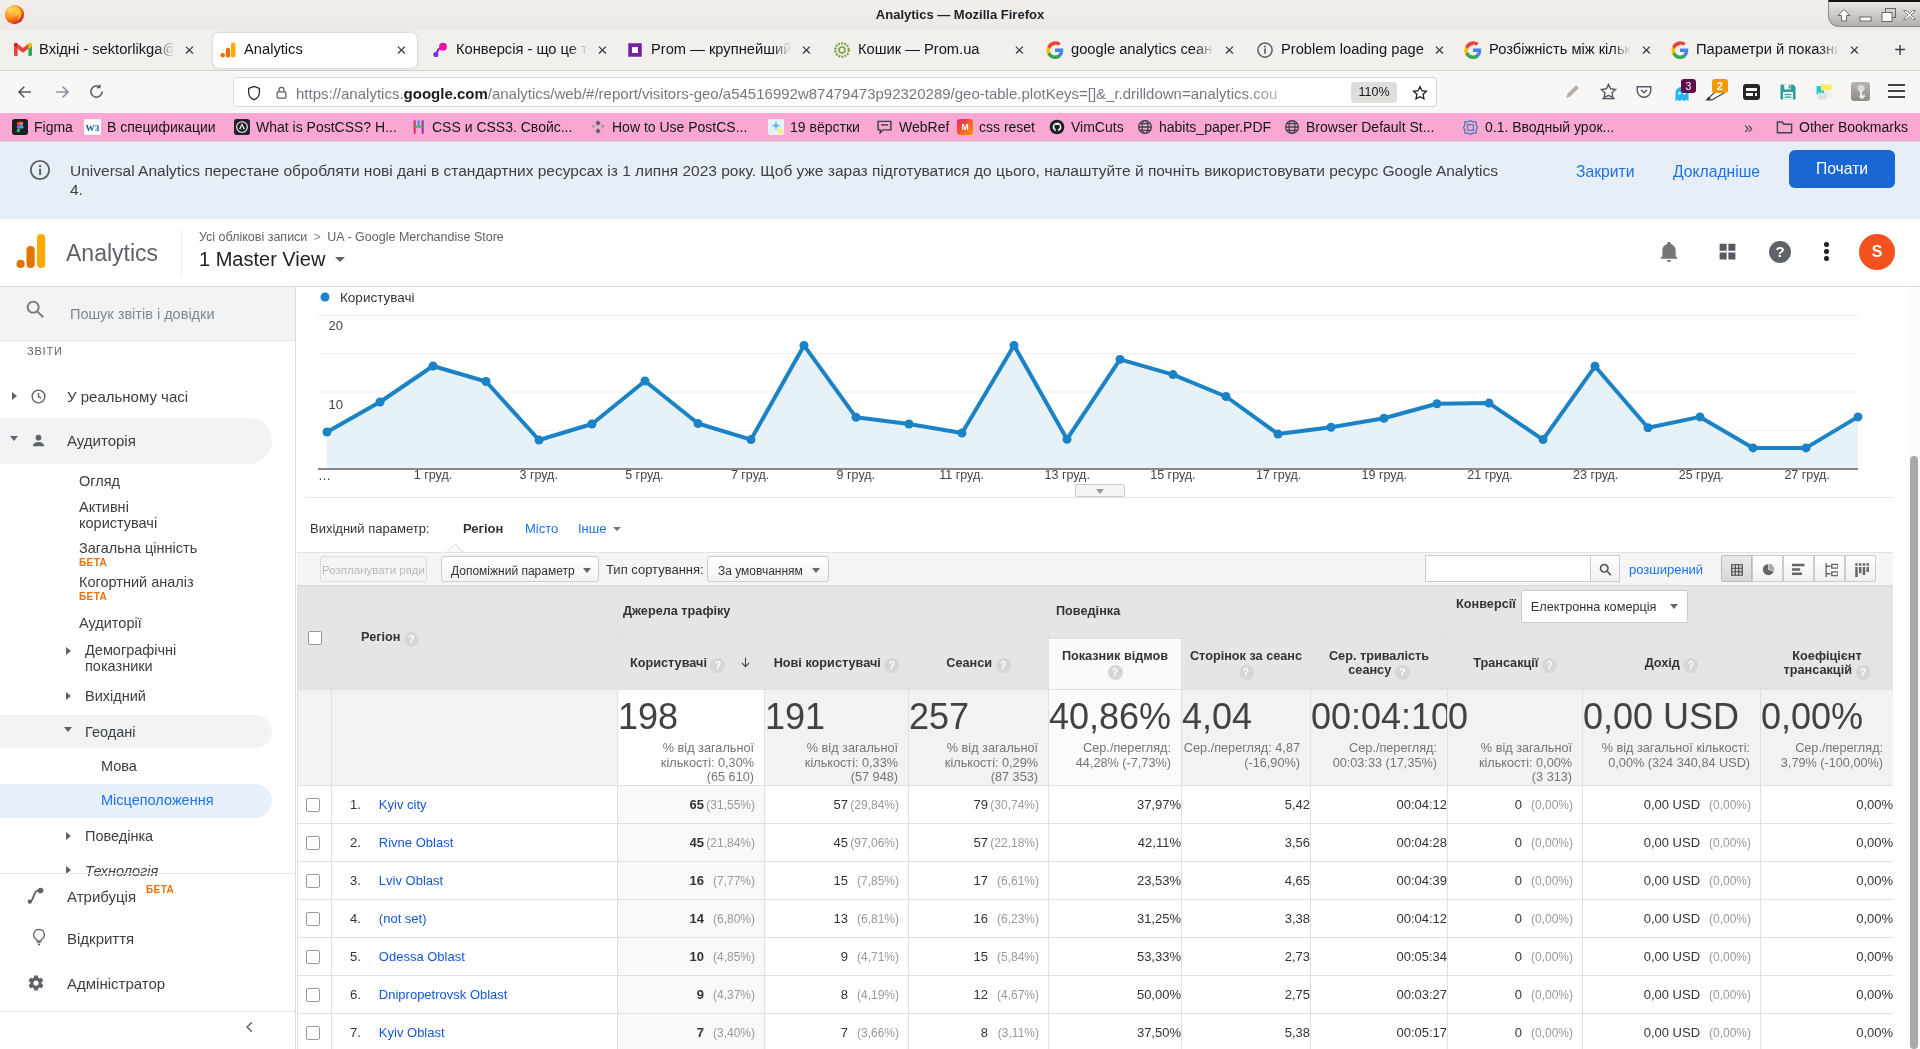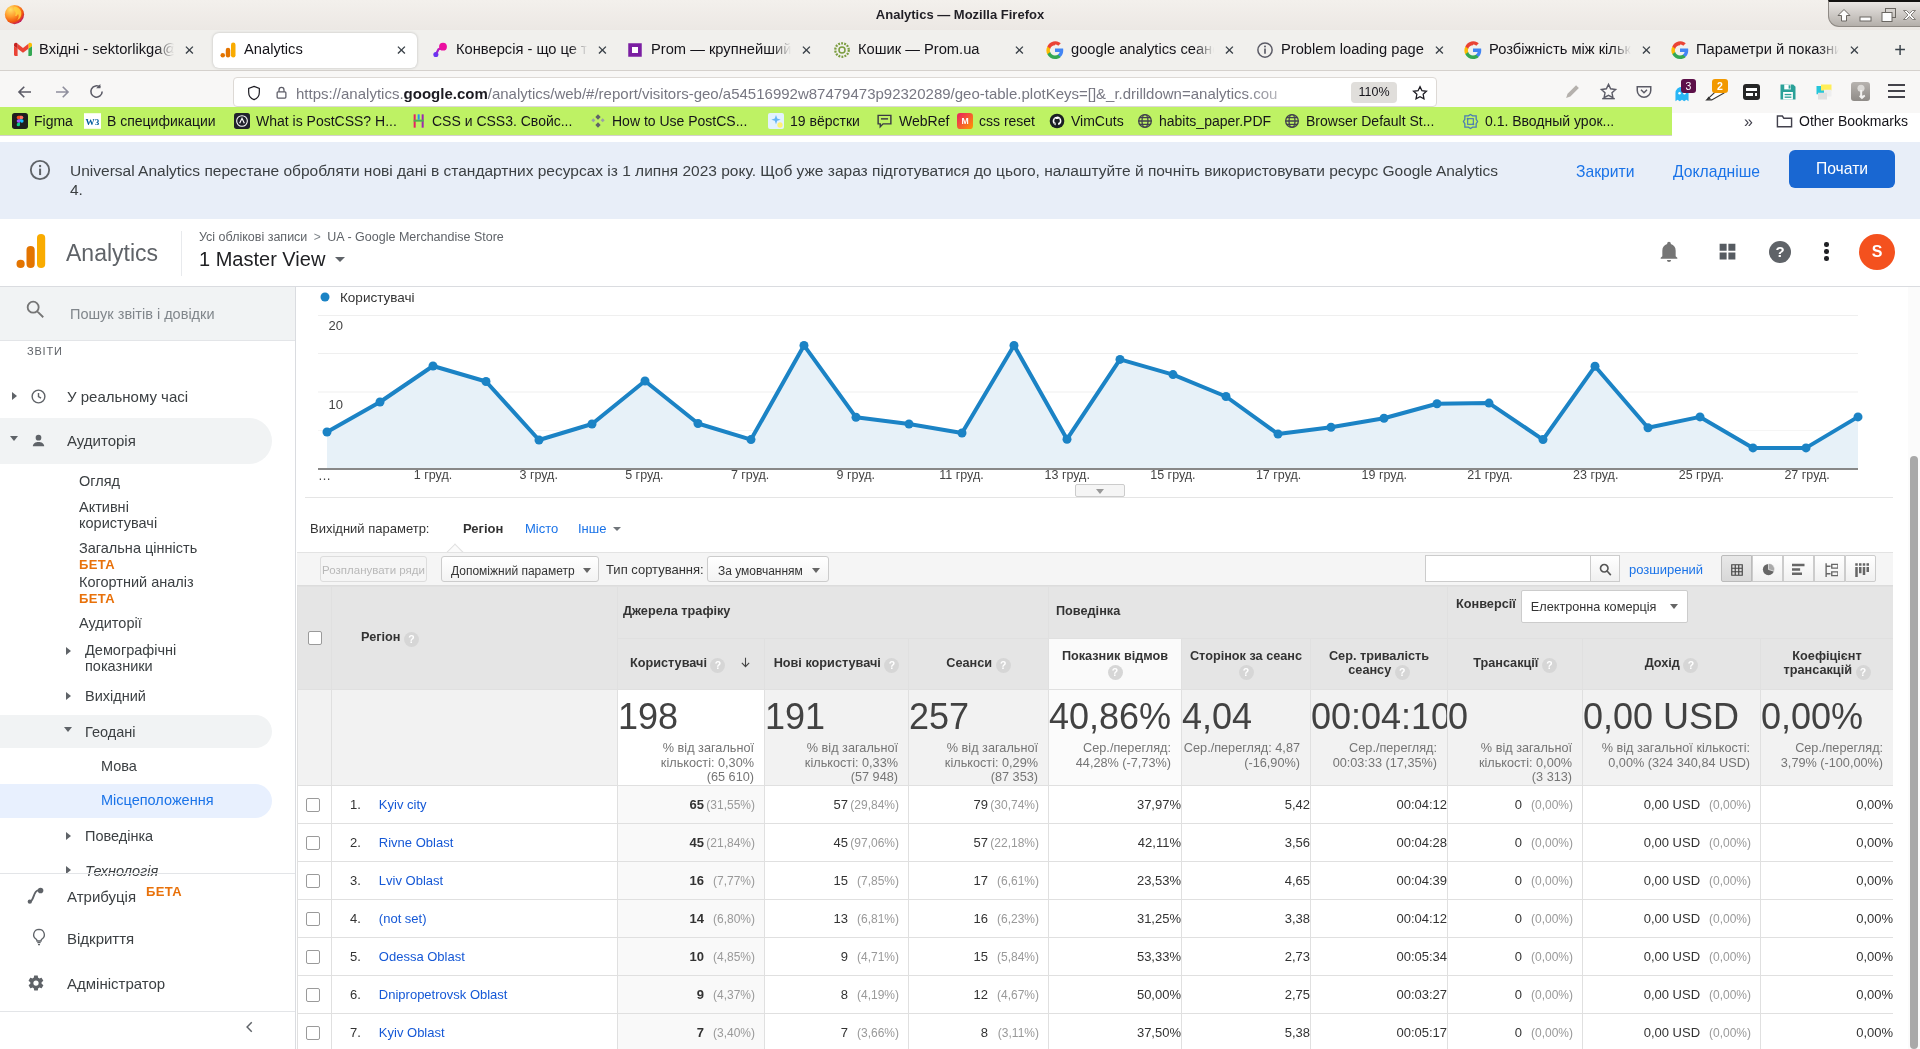--- a/index.html
+++ b/index.html
@@ -16,21 +16,21 @@
 .tab .tlabel { top:8px; left:31px; right:28px; white-space:nowrap; overflow:hidden; }
 .tab .ticon { left:6px; top:8px; width:18px; height:18px; }
 .tab .tclose { right:7px; top:9px; width:17px; height:17px; color:#3a4148; font-size:13.5px; text-align:center; line-height:17px; }
 .tab.active { background:#fff; box-shadow:0 0 3px rgba(0,0,0,.22); }
 .fade { -webkit-mask-image:linear-gradient(90deg,#000 85%,transparent 98%); mask-image:linear-gradient(90deg,#000 85%,transparent 98%); }
 #navbar { left:0; top:71px; width:1920px; height:42px; background:#f8f7f6; }
 #urlbar { left:233px; top:6px; width:1204px; height:30px; background:#fff; border:1px solid #ddd9d5; border-radius:4px; }
 #urlbar .url { left:62px; top:7px; right:110px; overflow:hidden; font-size:15px; color:#777782; white-space:nowrap; -webkit-mask-image:linear-gradient(90deg,#000 92%,transparent 99%); mask-image:linear-gradient(90deg,#000 92%,transparent 99%); }
 #urlbar .url b { color:#1c1b22; font-weight:bold; }
 #zoombadge { right:39px; top:4px; width:46px; height:21px; background:#e0dedb; border-radius:4px; font-size:12.5px; color:#15141a; text-align:center; line-height:21px; }
-#bookbar { left:0; top:107px; width:1672px; height:29px; background:#bef264; border-bottom:1px solid #d4d0cc; font-size:14px; color:#15141a; }
+#bookbar { left:0; top:113px; width:1920px; height:29px; background:#f9a8d4; border-bottom:1px solid #d4d0cc; font-size:14px; color:#15141a; }
 .bk { top:6px; height:17px; white-space:nowrap; }
 .bk span { vertical-align:top; line-height:17px; }
 .bk svg { margin-right:6px; }
 
 
 #banner { left:0; top:142px; width:1920px; height:77px; background:#e8eef8; }
 #banner .btext { left:70px; top:19px; width:1470px; font-size:15.5px; color:#3c4043; line-height:19px; }
 .blink { font-size:15.7px; color:#1a73e8; top:21px; }
 #startbtn { left:1789px; top:8px; width:106px; height:38px; background:#1967d2; border-radius:6px; color:#fff; font-size:15.7px; text-align:center; line-height:38px; }
 
@@ -43,21 +43,21 @@
 .hicon { color:#5f6368; }
 
 
 #sidebar { left:0; top:287px; width:296px; height:762px; background:#fff; border-right:1px solid #dadce0; overflow:hidden; }
 #sidesearch { left:0; top:0; width:296px; height:54px; background:#f1f3f4; border-bottom:1px solid #e3e5e8; }
 #sidesearch .ph { left:70px; top:19px; font-size:14.5px; color:#80868b; }
 .sitem { font-size:15px; color:#3c4043; }
 .subitem { font-size:14.5px; color:#3c4043; }
 .pillgray { background:#f1f3f4; border-radius:0 24px 24px 0; }
 .pillblue { background:#e8f0fe; border-radius:0 20px 20px 0; }
-.beta { color:#e8710a; font-size:13px; font-weight:bold; letter-spacing:.4px; }
+.beta { color:#e8710a; font-size:10px; font-weight:bold; letter-spacing:.4px; }
 .caret { width:0; height:0; }
 .caret.right { border-left:5px solid #5f6368; border-top:4px solid transparent; border-bottom:4px solid transparent; }
 .caret.down { border-top:5px solid #5f6368; border-left:4px solid transparent; border-right:4px solid transparent; }
 
 
 #content { left:297px; top:287px; width:1623px; height:762px; background:#fff; }
 
 
 .dimlabel { font-size:13px; color:#333; }
 .dimsel { font-size:13px; font-weight:bold; color:#333; }

